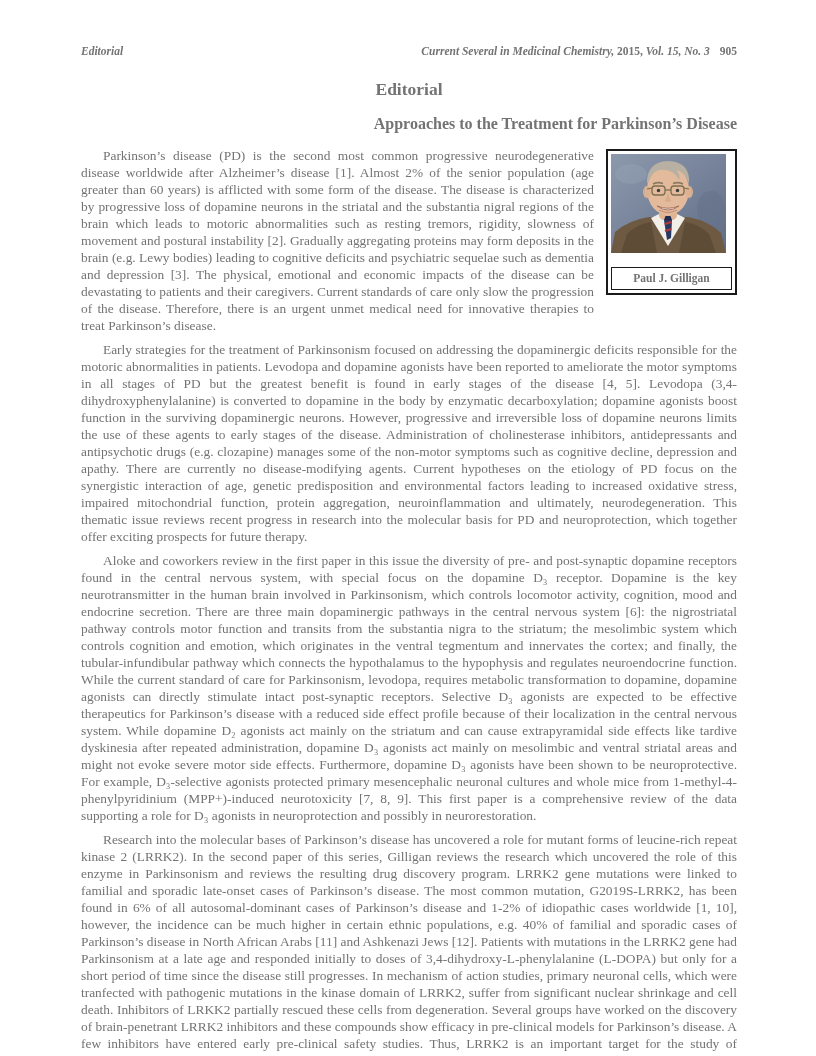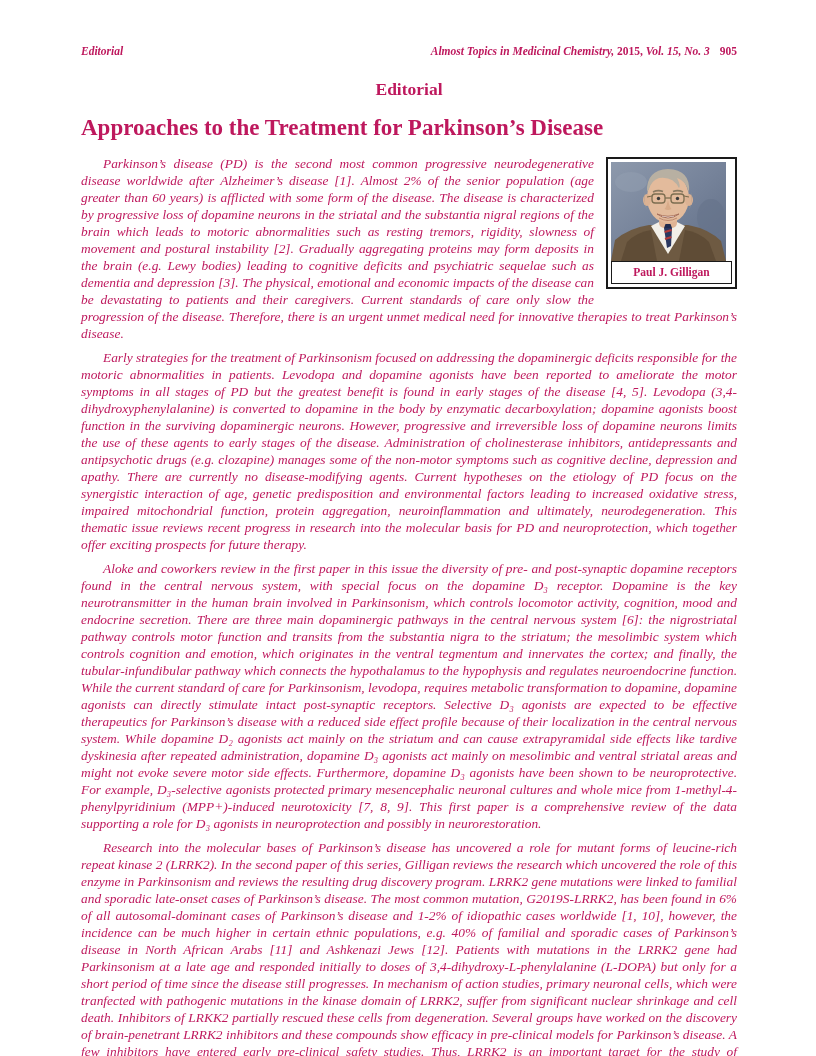--- a/index.html
+++ b/index.html
@@ -4,74 +4,74 @@
 <style>
   html,body{margin:0;padding:0;background:#ffffff;}
   .page{
     position:relative;
     width:816px;height:1056px;
     margin:0 auto;
     background:#ffffff;
     box-sizing:border-box;
     padding:45px 79px 0 81px;
     font-family:"Liberation Serif","DejaVu Serif",serif;
-    color:#be185d;
+    color:#737373;
     overflow:hidden;
   }
   .running-head{
     display:flex;justify-content:space-between;align-items:baseline;
     font-size:11.5px;font-weight:bold;
   }
   .rh-left{font-style:italic;}
   .rh-right{white-space:nowrap;}
   .rh-italic{font-style:italic;}
   .rh-plain{font-style:normal;}
   .rh-pageno{font-style:normal;margin-left:10px;}
   .section-title{
     text-align:center;font-weight:bold;font-size:17.5px;
     margin-top:22px;
   }
   .article-title{
-    text-align:left;font-weight:bold;font-size:23px;
+    text-align:right;font-weight:bold;font-size:16px;
     margin-top:15px;margin-bottom:14px;
   }
   .body-text{
     font-size:13.4px;line-height:17px;text-align:justify;
   }
   .body-text p{
-    margin:0 0 7px 0;text-indent:22px;font-style:italic;
+    margin:0 0 7px 0;text-indent:22px;
   }
   figure.author-figure{
     float:right;
     margin:2px 0 6px 12px;
     width:121px;
     border:2px solid #1a1a1a;
     background:#ffffff;
     padding:3px;
   }
   figure.author-figure svg{display:block;width:115px;height:99px;}
   .author-caption{
-    margin-top:0;
+    margin-top:14px;
     border:1px solid #1a1a1a;
     background:#ffffff;
     font-weight:bold;
     font-size:11.5px;
     text-align:center;
     padding:2px 0;
     text-indent:0;
   }
 </style>
 </head>
 <body>
 
 <div class="page">
 
   <div class="running-head">
     <span class="rh-left">Editorial</span>
-    <span class="rh-right"><span class="rh-italic">Almost Topics in Medicinal Chemistry,</span><span class="rh-plain"> 2015,</span><span class="rh-italic"> Vol. 15, No. 3</span><span class="rh-pageno">905</span></span>
+    <span class="rh-right"><span class="rh-italic">Current Several in Medicinal Chemistry,</span><span class="rh-plain"> 2015,</span><span class="rh-italic"> Vol. 15, No. 3</span><span class="rh-pageno">905</span></span>
   </div>
 
   <div class="section-title">Editorial</div>
   <div class="article-title">Approaches to the Treatment for Parkinson’s Disease</div>
 
   <div class="body-text">
 
     <figure class="author-figure">
       <svg viewBox="0 0 115 99" aria-hidden="true">
         <defs>

